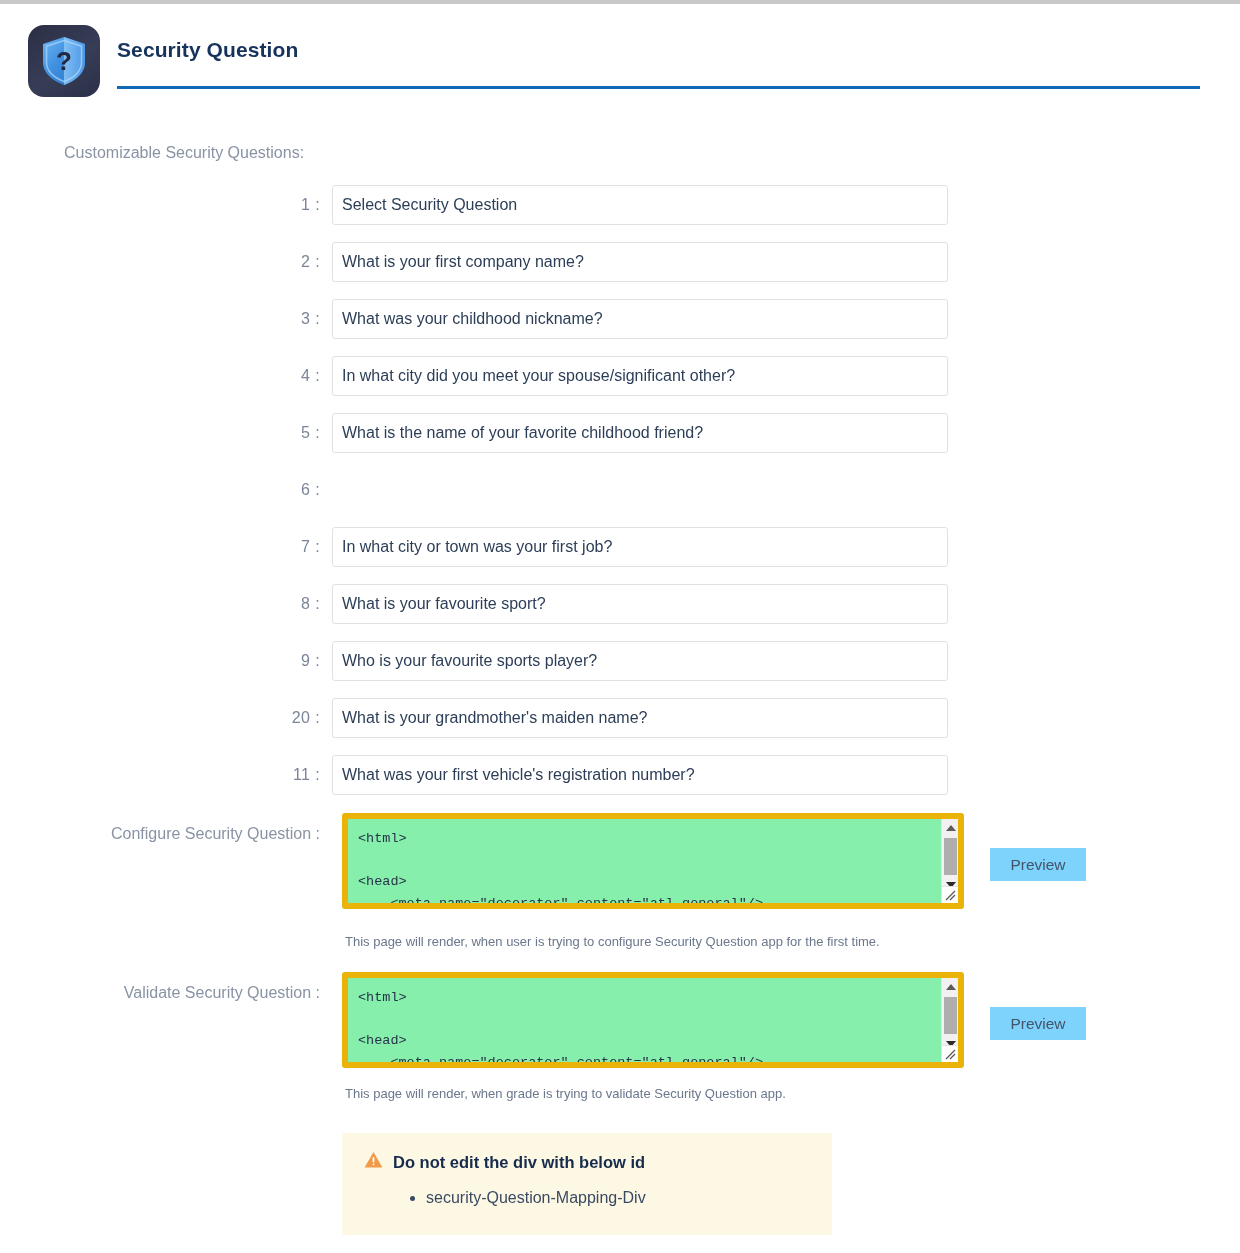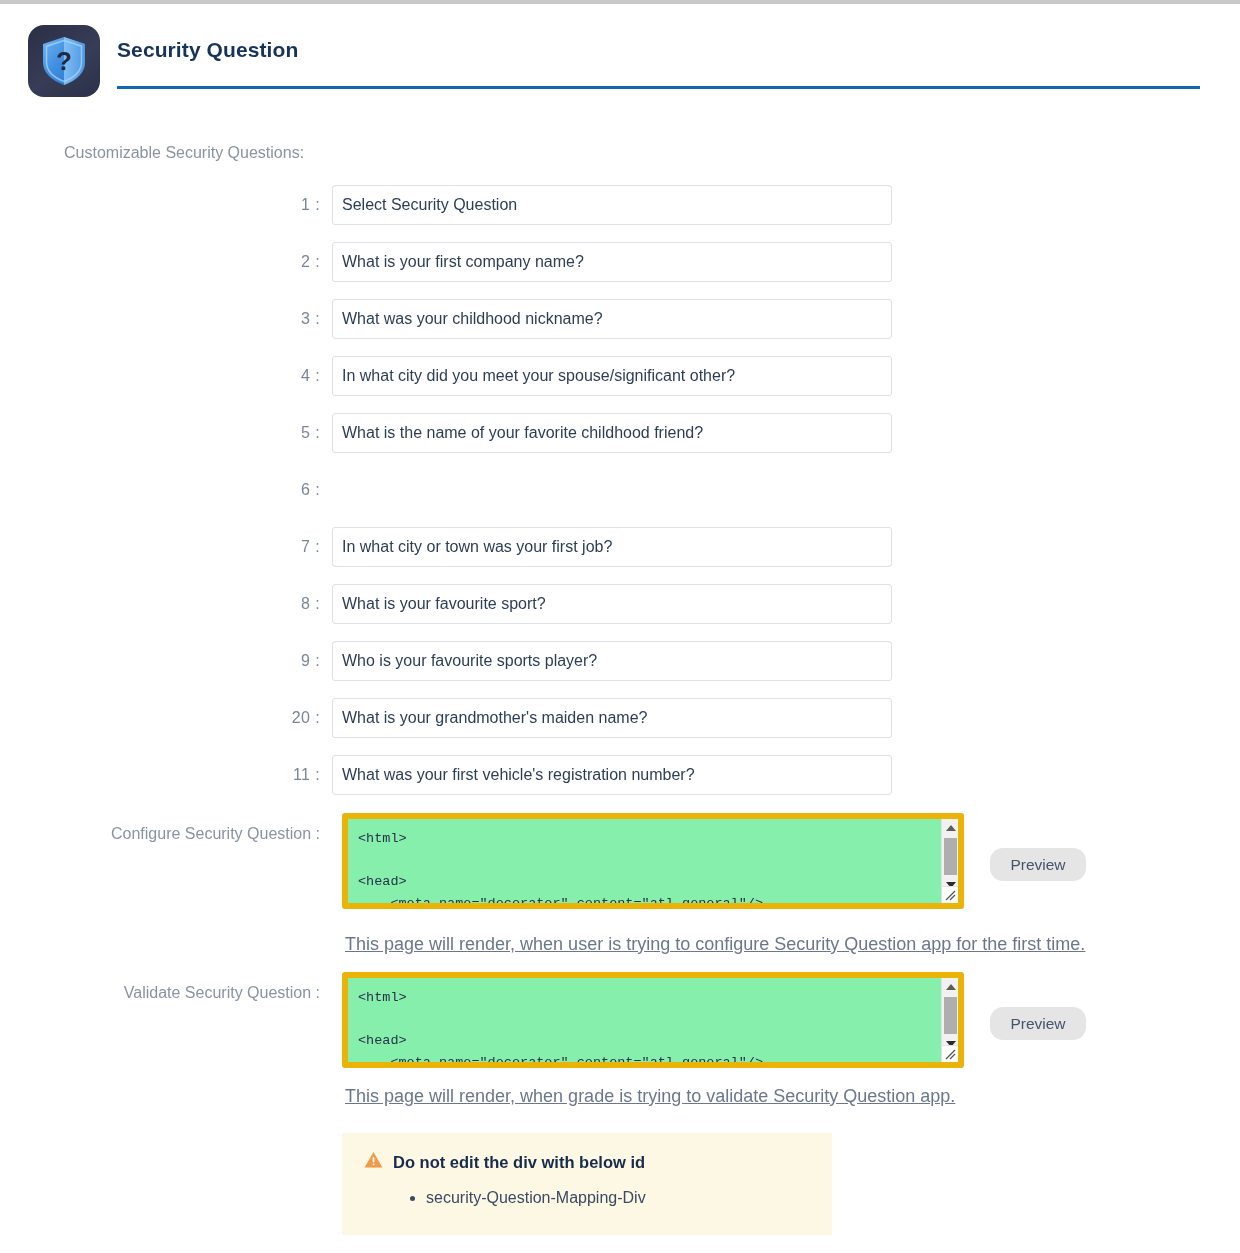--- a/index.html
+++ b/index.html
@@ -56,21 +56,21 @@
     position: relative; height: 57px;
     display: flex; align-items: flex-start;
   }
   .q-num {
     width: 332px; text-align: right;
     padding-right: 12px; padding-top: 11px;
     font-size: 16px; color: #7a8599;
     white-space: nowrap; letter-spacing: .4px;
   }
   .q-input {
-    width: 560px; height: 40px;
+    width: 616px; height: 40px;
     border: 1px solid #dfe1e6; border-radius: 3px;
     background: #ffffff;
     padding: 16px 9px;
     font-family: "Liberation Sans", sans-serif;
     font-size: 16px; color: #2c3e57;
     outline: none;
   }
 
   
   .code-block { position: absolute; left: 0; width: 1240px; }
@@ -122,26 +122,26 @@
   }
   .cb-resize {
     position: absolute; right: 0; bottom: 0;
     width: 17px; height: 17px;
     background: #ffffff;
     border-top: 1px solid #e2e2e2; border-left: 1px solid #e2e2e2;
   }
   .cb-resize svg { display: block; }
   .cb-help {
     position: absolute; left: 345px;
-    font-size: 18px; color: #6b778c; white-space: nowrap; text-decoration: underline;
+    font-size: 13px; color: #6b778c; white-space: nowrap;
   }
   .preview-btn {
     position: absolute; left: 990px;
     width: 96px; height: 33px;
-    background: #e5e5e5; border: none; border-radius: 13px;
+    background: #7dd3fc; border: none; border-radius: 0;
     font-family: "Liberation Sans", sans-serif;
     font-size: 15.5px; color: #44546b;
     cursor: pointer;
   }
 
   
   .note {
     position: absolute; left: 342px; top: 1133px;
     width: 490px; height: 102px;
     background: #fdf8e3;

